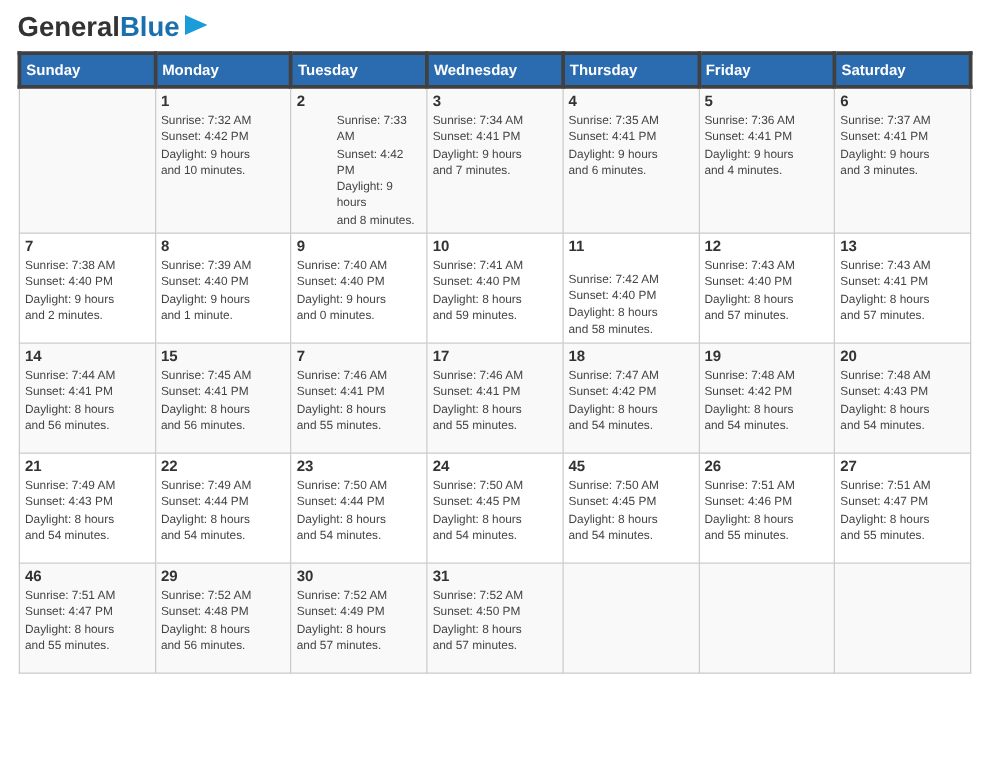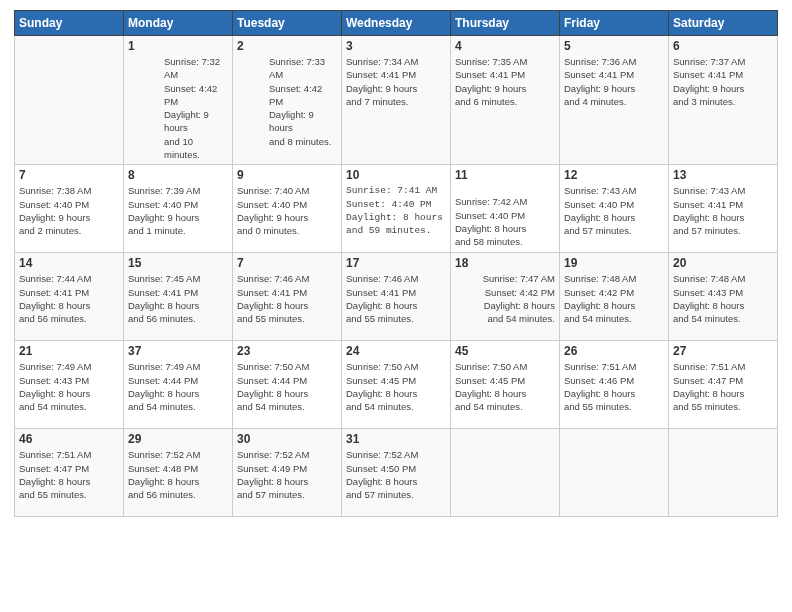--- a/index.html
+++ b/index.html
@@ -55,21 +55,21 @@
       border-collapse: collapse;
       table-layout: fixed;
     }
     thead tr th {
       background: #2b6cb0;
       color: #fff;
       font-size: 12px;
       font-weight: bold;
       padding: 5px 4px;
       text-align: left;
-      border: 1px solid #404040;
+      border: 3px solid #404040;
     }
     tbody tr td {
       border: 1px solid #ccc;
       vertical-align: top;
       padding: 3px 4px;
       font-size: 10px;
       color: #333;
       height: 88px;
     }
     tbody tr:nth-child(odd) td {
@@ -88,39 +88,57 @@
     .day-info {
       font-size: 9.5px;
       color: #444;
       line-height: 1.4;
     }
   </style>
 </head>
 <body>
 
 <div class="container">
+  <div class="header">
+    <div class="logo">
+      <div class="logo-wrapper">
+        <span class="logo-text">
+          <span class="general">General</span><span class="blue">Blue</span>
+        </span>
+        <div style="margin-left:4px; margin-top:2px;">
+          <svg width="18" height="16" viewBox="0 0 18 16">
+            <polygon points="0,0 18,8 0,16" fill="#1a9cd8"></polygon>
+          </svg>
+        </div>
+      </div>
+    </div>
+    <div class="title-block">
+      <h1></h1>
+      <h2></h2>
+    </div>
+  </div>
 
   <table>
     <thead>
       <tr>
       <th>Sunday</th>
           <th>Monday</th>
           <th>Tuesday</th>
           <th>Wednesday</th>
           <th>Thursday</th>
           <th>Friday</th>
           <th>Saturday</th>
         </tr>
     </thead>
     <tbody id="calendar-body">
     <tr>
           <td></td>
           <td>
             <span class="day-num">1</span>
-            <div class="day-info" style="white-space: pre-line; margin-left: 36px;">Sunrise: 7:32 AM
+            <div class="day-info" style="white-space: pre-line;">Sunrise: 7:32 AM
 Sunset: 4:42 PM
 Daylight: 9 hours
 and 10 minutes.</div>
           </td>
           <td>
             <span class="day-num">2</span>
             <div class="day-info" style="white-space: pre-line; margin-left: 32px;">Sunrise: 7:33 AM
 Sunset: 4:42 PM
 Daylight: 9 hours
 and 8 minutes.</div>
@@ -171,21 +189,21 @@
           </td>
           <td>
             <span class="day-num">9</span>
             <div class="day-info" style="white-space: pre-line;">Sunrise: 7:40 AM
 Sunset: 4:40 PM
 Daylight: 9 hours
 and 0 minutes.</div>
           </td>
           <td>
             <span class="day-num">10</span>
-            <div class="day-info" style="white-space: pre-line; font-family: Liberation Mono, monospace;">Sunrise: 7:41 AM
+            <div class="day-info" style="white-space: pre-line;">Sunrise: 7:41 AM
 Sunset: 4:40 PM
 Daylight: 8 hours
 and 59 minutes.</div>
           </td>
           <td>
             <span class="day-num">11</span>
             <div class="day-info" style="white-space: pre-line; margin-top: 13px;">Sunrise: 7:42 AM
 Sunset: 4:40 PM
 Daylight: 8 hours
 and 58 minutes.</div>
@@ -229,21 +247,21 @@
           </td>
           <td>
             <span class="day-num">17</span>
             <div class="day-info" style="white-space: pre-line;">Sunrise: 7:46 AM
 Sunset: 4:41 PM
 Daylight: 8 hours
 and 55 minutes.</div>
           </td>
           <td>
             <span class="day-num">18</span>
-            <div class="day-info" style="white-space: pre-line; text-align: right;">Sunrise: 7:47 AM
+            <div class="day-info" style="white-space: pre-line;">Sunrise: 7:47 AM
 Sunset: 4:42 PM
 Daylight: 8 hours
 and 54 minutes.</div>
           </td>
           <td>
             <span class="day-num">19</span>
             <div class="day-info" style="white-space: pre-line;">Sunrise: 7:48 AM
 Sunset: 4:42 PM
 Daylight: 8 hours
 and 54 minutes.</div>
@@ -258,21 +276,21 @@
         </tr>
         <tr>
           <td>
             <span class="day-num">21</span>
             <div class="day-info" style="white-space: pre-line;">Sunrise: 7:49 AM
 Sunset: 4:43 PM
 Daylight: 8 hours
 and 54 minutes.</div>
           </td>
           <td>
-            <span class="day-num">37</span>
+            <span class="day-num">22</span>
             <div class="day-info" style="white-space: pre-line;">Sunrise: 7:49 AM
 Sunset: 4:44 PM
 Daylight: 8 hours
 and 54 minutes.</div>
           </td>
           <td>
             <span class="day-num">23</span>
             <div class="day-info" style="white-space: pre-line;">Sunrise: 7:50 AM
 Sunset: 4:44 PM
 Daylight: 8 hours

